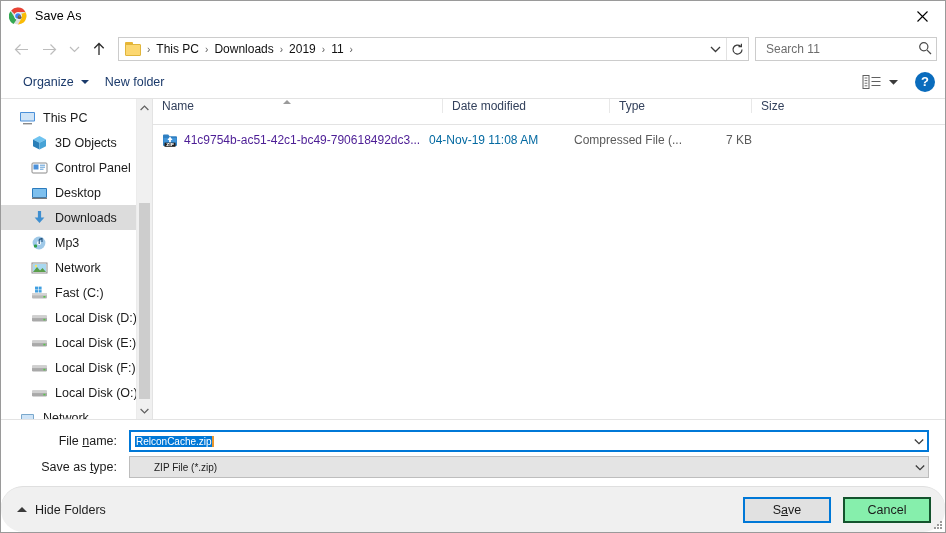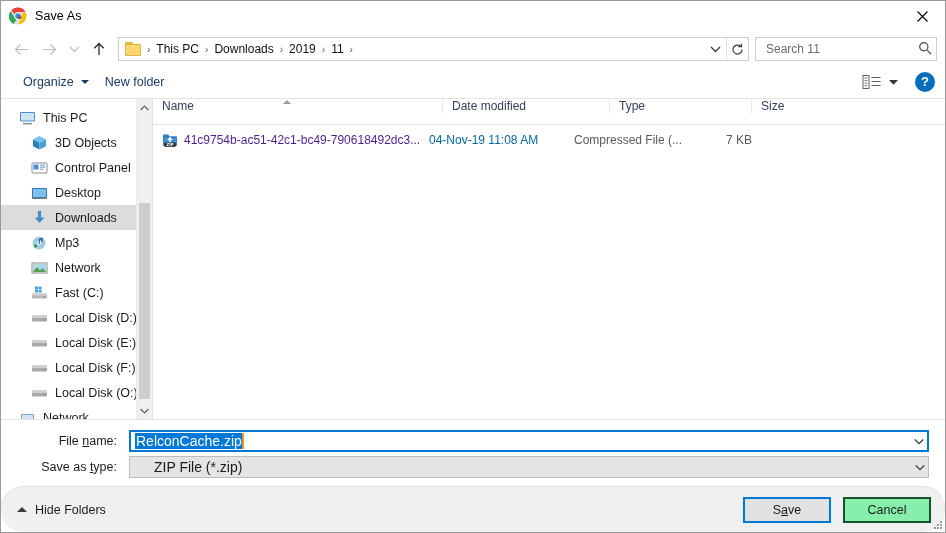--- a/index.html
+++ b/index.html
@@ -318,21 +318,21 @@
     align-items: center;
     border: 1px solid #a9a9a9;
     background: #ffffff;
     min-width: 0;
   }
   .combo.focused { border: 2px solid #0078d7; }
   .combo.readonly { background: #e4e4e4; border: 1px solid #bdbdbd; padding-left: 20px; }
   .combo-value {
     flex: 1 1 auto;
     padding-left: 4px;
-    font-size: 14px;
+    font-size: 10px;
     color: #1b1b1b;
     white-space: nowrap;
     overflow: hidden;
   }
   .sel-text {
     background: #0078d7;
     color: #ffffff;
     padding: 1px 0 1px 1px;
     border-right: 2px solid #e8962e;
   }

